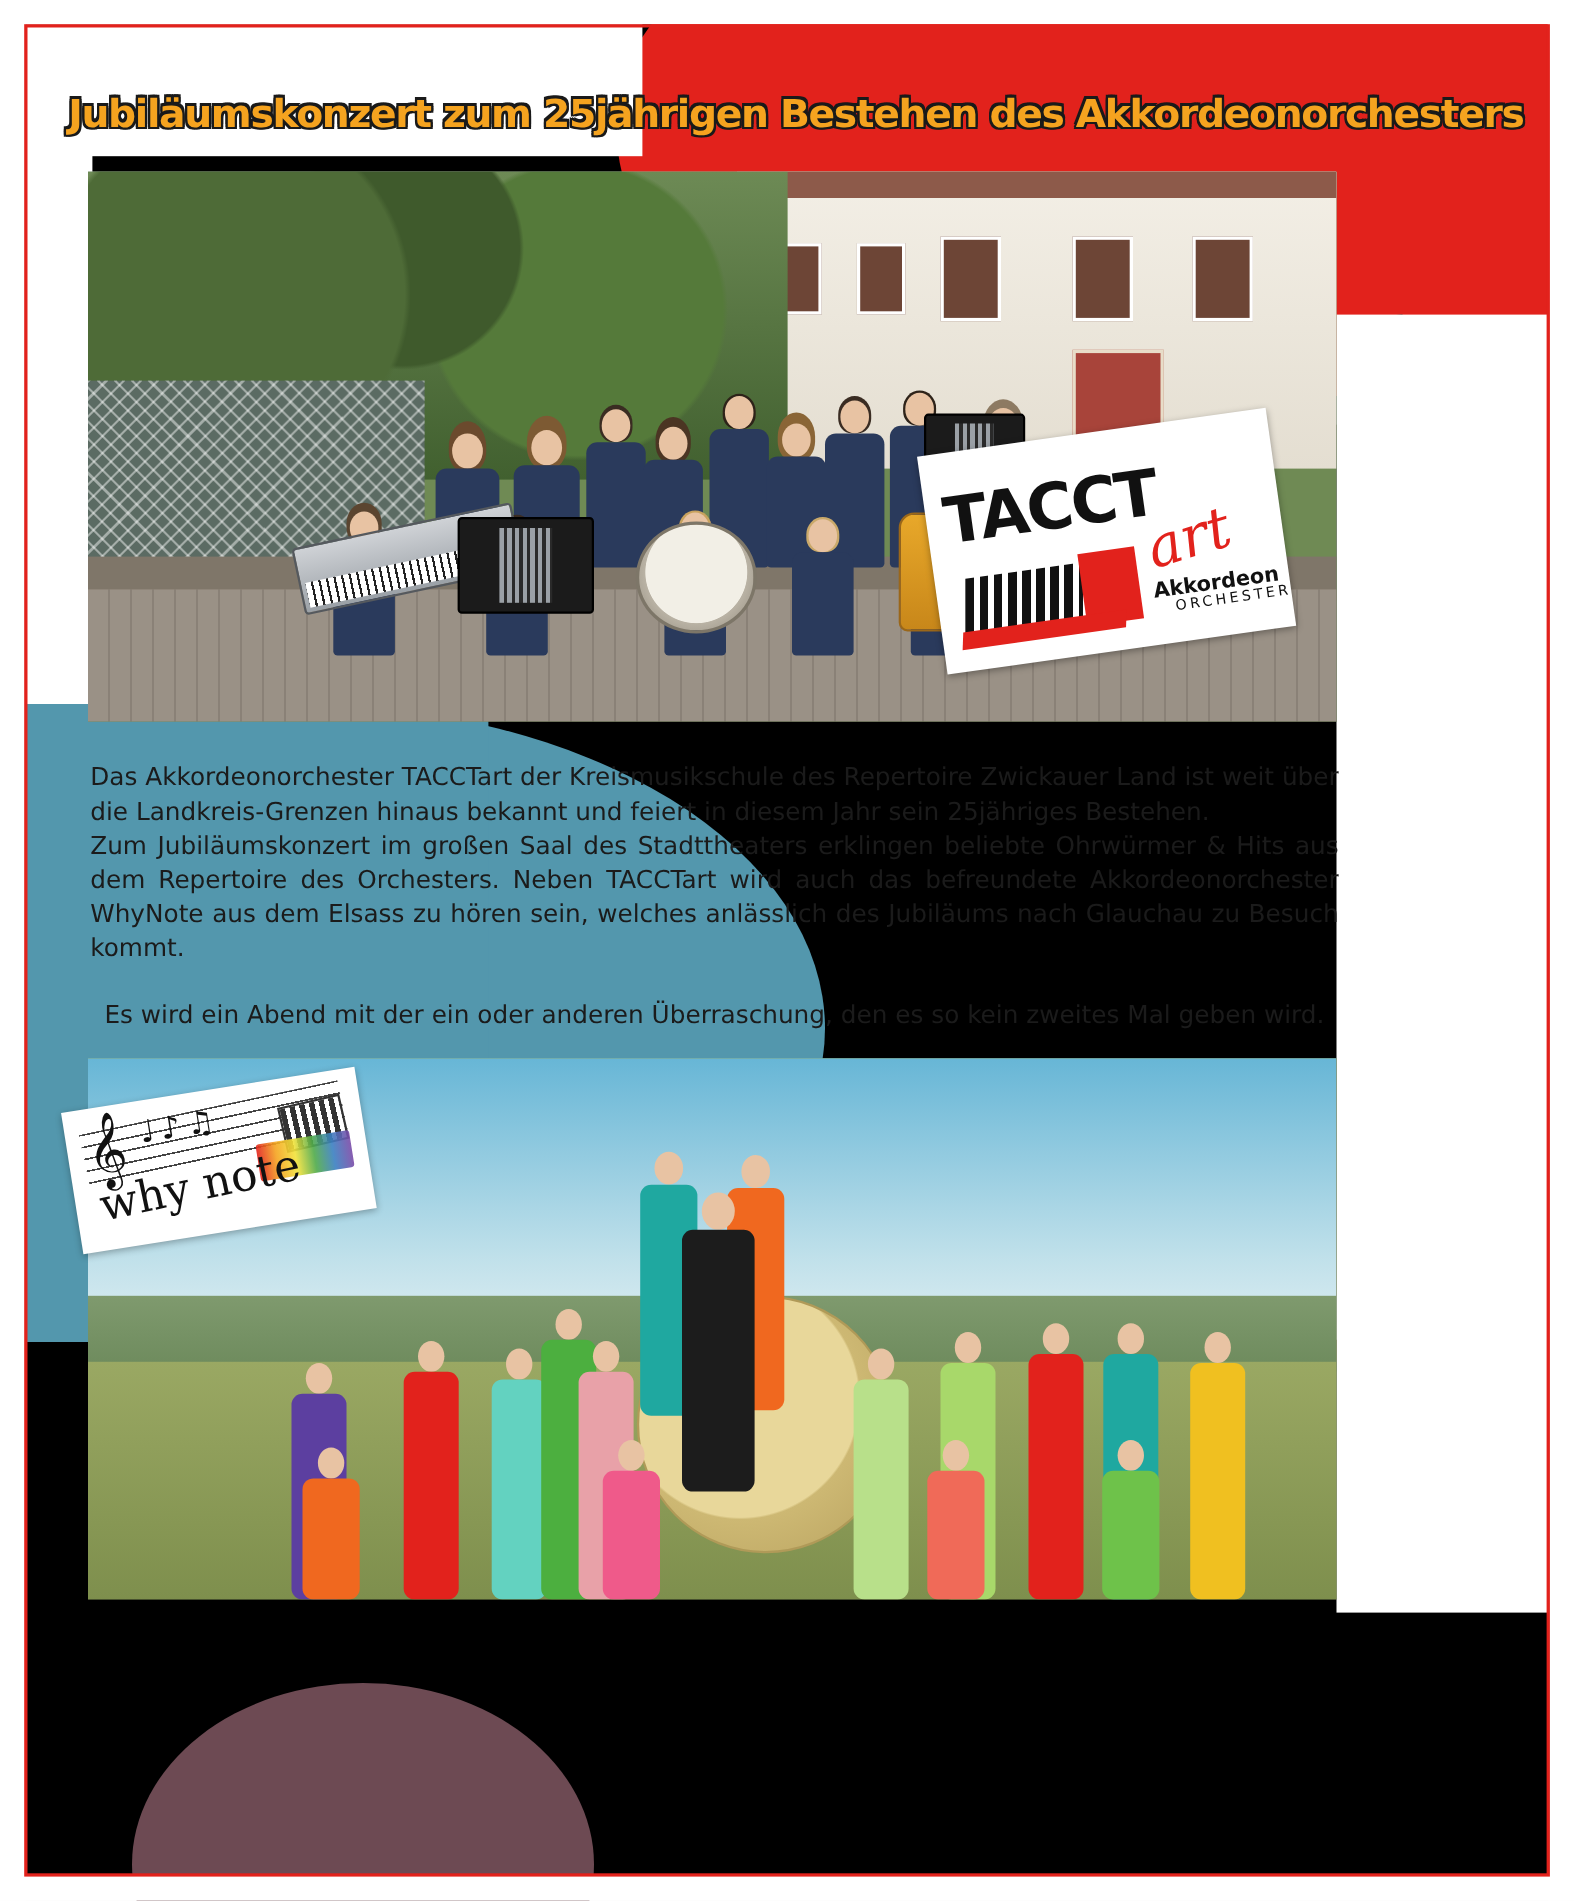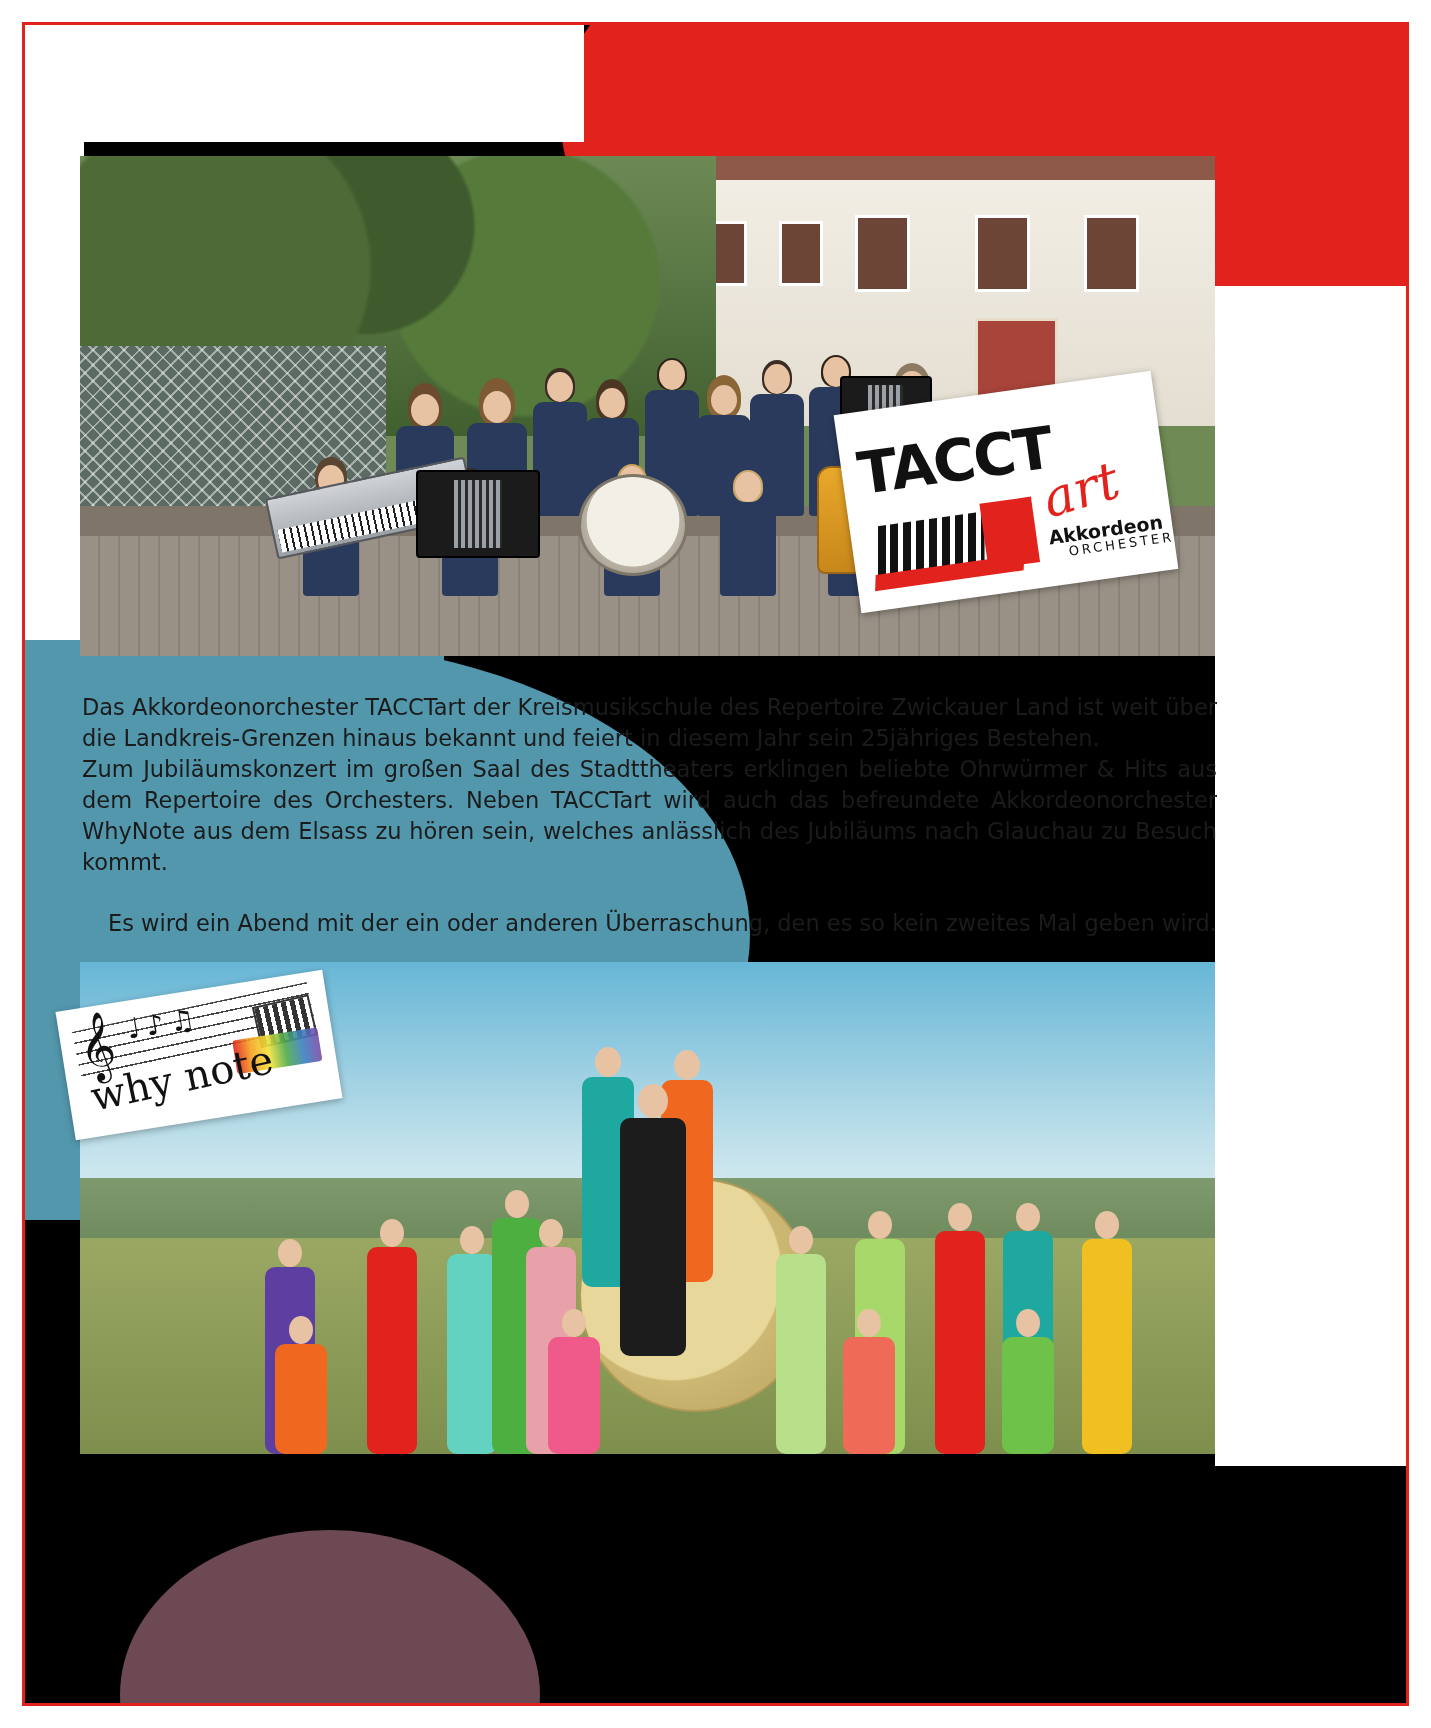--- a/index.html
+++ b/index.html
@@ -378,21 +378,21 @@
     font-size: 22.5px;
     line-height: 31px;
     color: #1b1b1b;
     text-align: justify;
   }
   .bodytext p {
     margin: 0;
   }
   .bodytext p.last {
     margin-top: 30px;
-    text-align: right;
+    text-align: center;
   }
 
   
   .photo2 {
     position: absolute;
     left: 80px;
     top: 962px;
     width: 1135px;
     height: 492px;
     overflow: hidden;
@@ -507,20 +507,23 @@
   <div class="teal-blob2"></div>
   <div class="black-notch-right"></div>
   <div class="white-notch-right"></div>
   <div class="plum-blob"></div>
   <div class="red-strip"></div>
   <div class="white-left-band"></div>
   <div class="white-right-band"></div>
   <div class="white-bottom-band"></div>
   <div class="bg-white-frame"></div>
 
+  <div class="title-wrap">
+    <div class="title-text">Jubiläumskonzert zum 25jährigen Bestehen des Akkordeonorchesters</div>
+  </div>
 
   <div class="photo1">
     <div class="p1-sky"></div>
     <div class="p1-castle">
       <div class="p1-castle-roof" style="left:0;top:0;width:100%;height:9%;"></div>
       <div class="p1-win" style="left:6%;top:24%;width:7%;height:22%;"></div>
       <div class="p1-win" style="left:20%;top:24%;width:7%;height:22%;"></div>
       <div class="p1-win" style="left:34%;top:22%;width:9%;height:26%;"></div>
       <div class="p1-win" style="left:56%;top:22%;width:9%;height:26%;"></div>
       <div class="p1-win" style="left:76%;top:22%;width:9%;height:26%;"></div>

